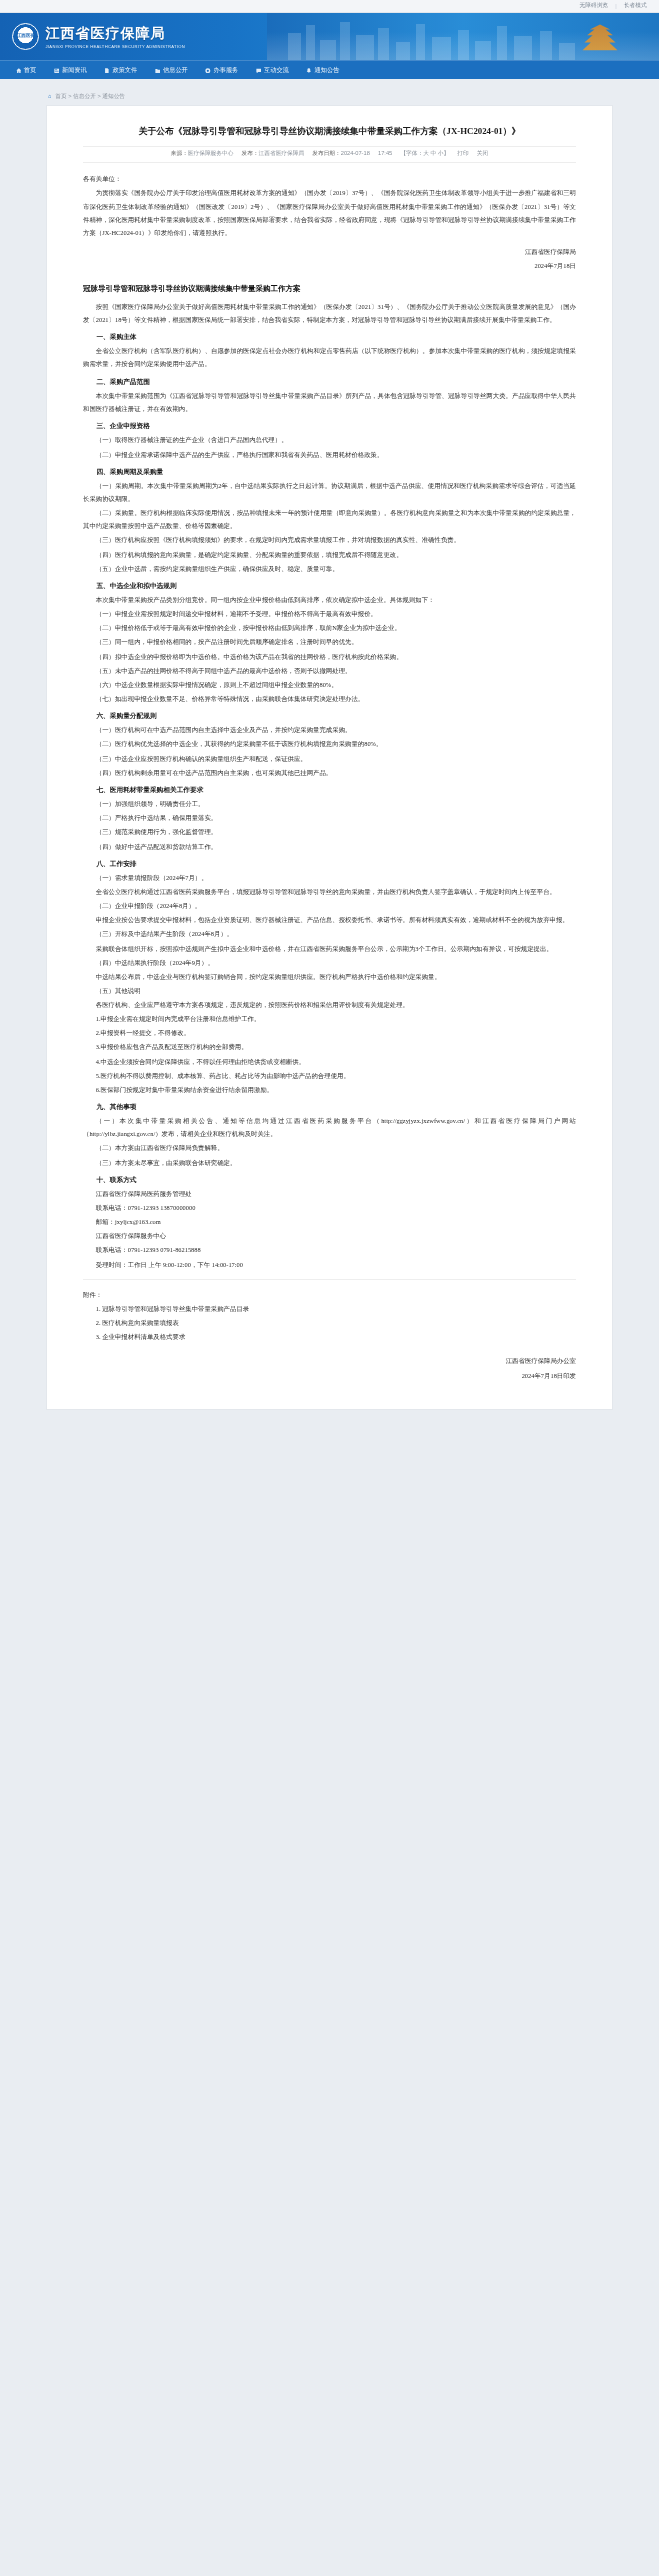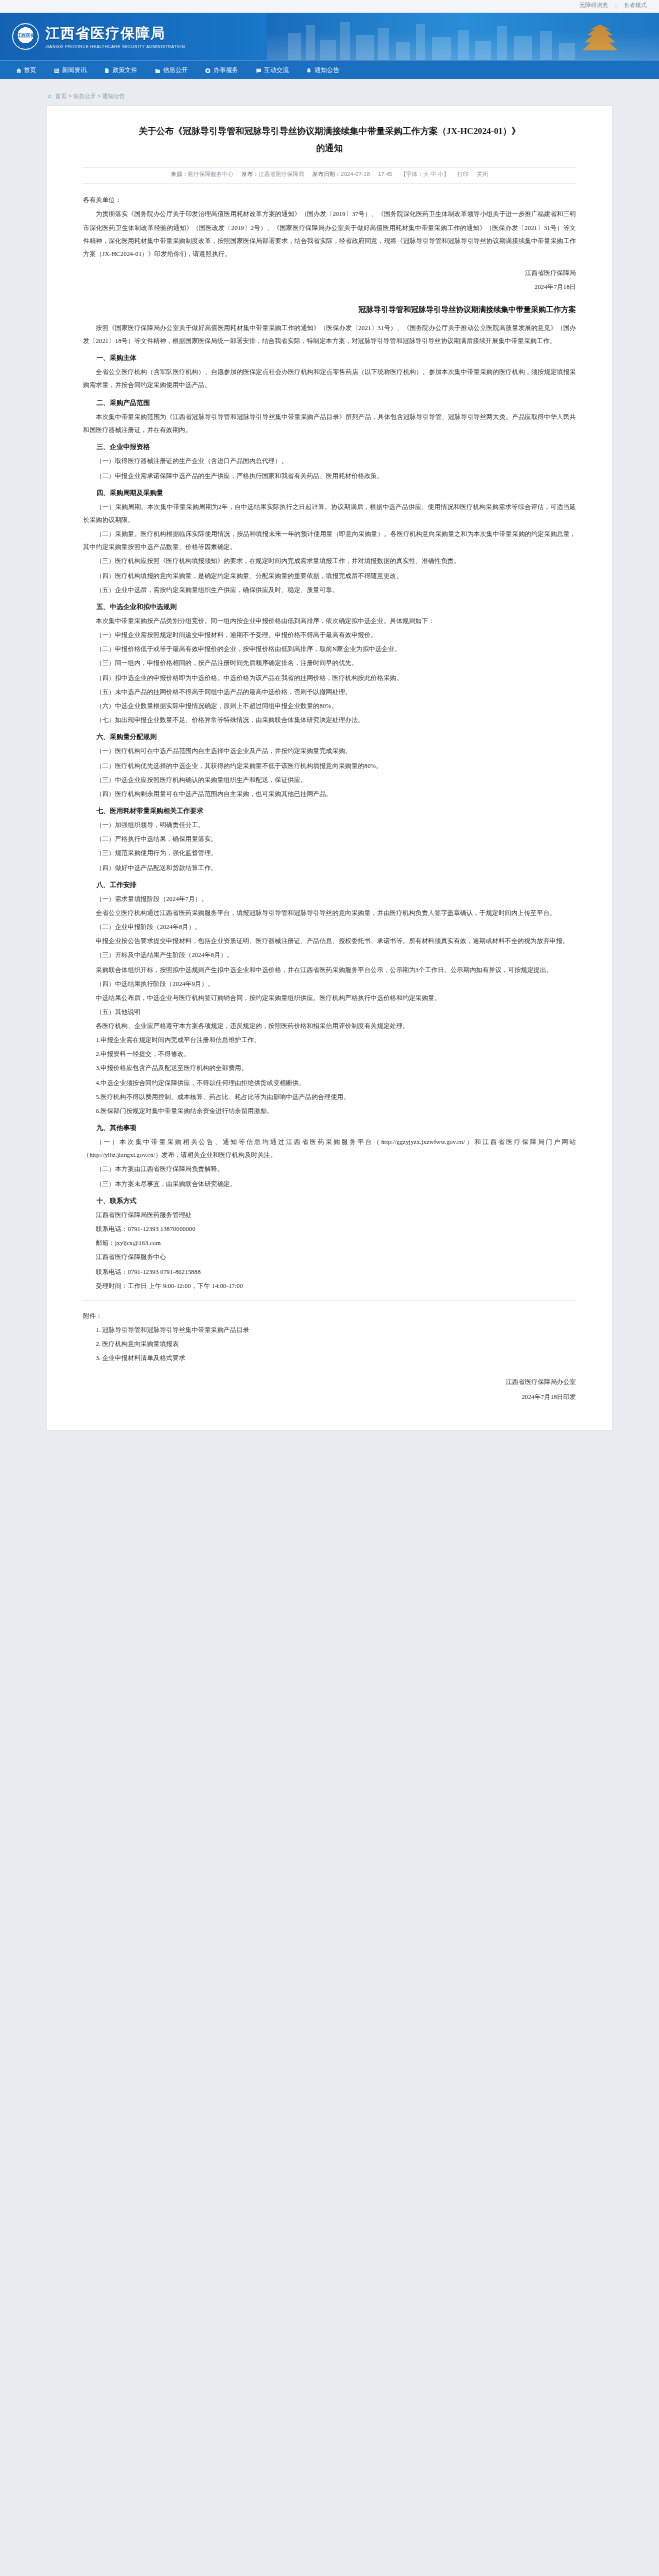--- a/index.html
+++ b/index.html
@@ -140,21 +140,21 @@
     font-size:6.7px;
     font-weight:bold;
     color:#1a1a1a;
     margin:7.2px 0 2.1px;
     text-indent:2em;
   }
   h2.ct{
     font-family:"Liberation Serif", serif;
     font-size:7.5px;
     font-weight:bold;
-    text-align:right;
+    text-align:left;
     margin:11.3px 0 6.2px;
     color:#111;
   }
   .spacer{ height:5.2px; }
   .sign{ margin-top:9.3px; }
   .footer-block{ margin-top:11.3px; }
   .hr-soft{ height:0.5px;background:#eee;margin:8.2px 0;}
 </style>
 </head>
 <body>
@@ -261,21 +261,20 @@
 <div class="page">
 
   <div class="crumb">
     <span class="home-ico">⌂</span>
     <span>首页 &gt; 信息公开 &gt; 通知公告</span>
   </div>
 
   <div class="paper">
 
     <div class="doc-title">关于公布《冠脉导引导管和冠脉导引导丝协议期满接续集中带量采购工作方案（JX-HC2024-01）》</div>
-    <div class="doc-sub">的通知</div>
 
     <div class="meta">
       <span>
         <b>来源：</b><span>医疗保障服务中心</span>
       </span>
       <span>
         <b>发布：</b><span>江西省医疗保障局</span>
       </span>
       <span>
         <b>发布日期：</b><span>2024-07-18</span>

